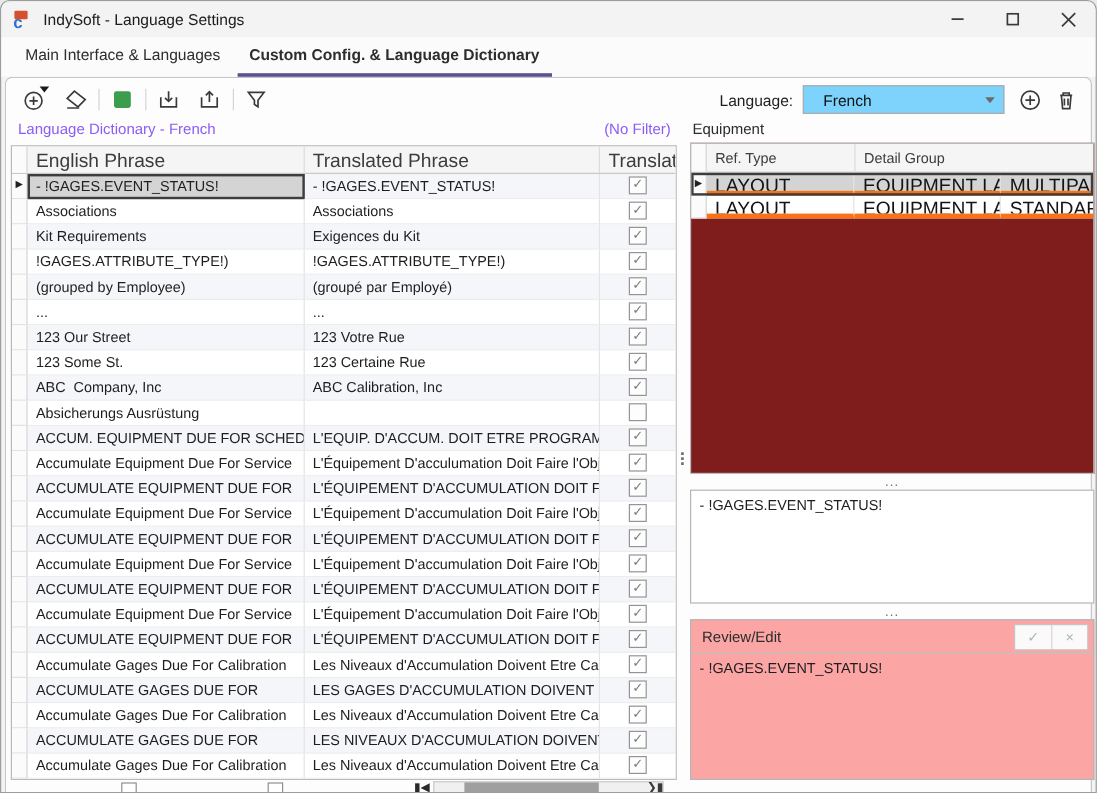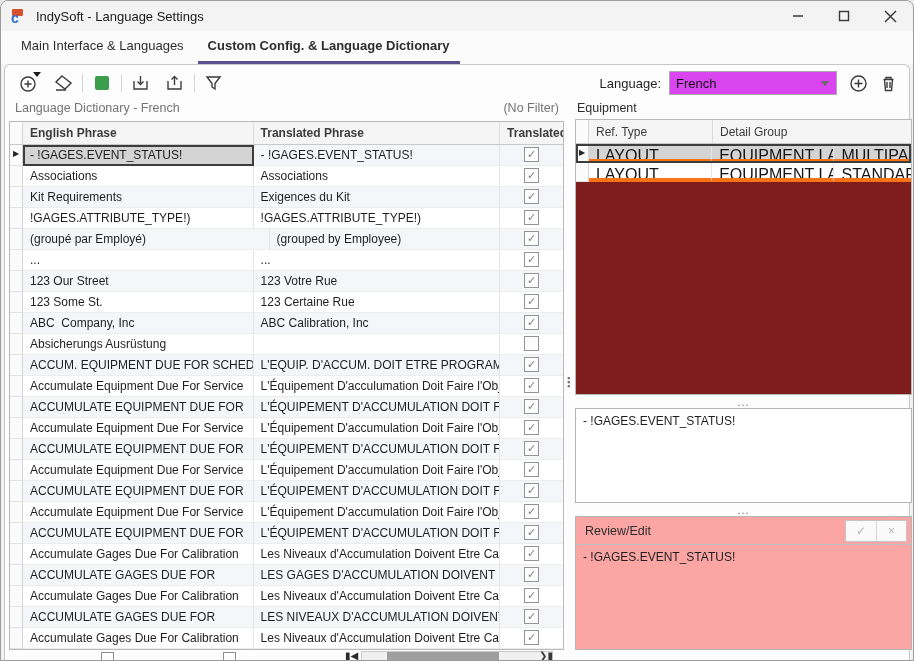--- a/index.html
+++ b/index.html
@@ -39,36 +39,36 @@
   .tb-icon { display:flex; align-items:center; justify-content:center;
     width:24px; height:24px; position:relative; }
   .tb-sep { width:1px; height:18px; background:#d4d4d4; margin:0 7px; }
   .tb-gap { width:10px; }
   .drop-tri { position:absolute; top:1px; right:0; width:0; height:0;
     border-left:4px solid transparent; border-right:4px solid transparent;
     border-top:5px solid #1a1a1a; }
   .green-sq { width:14px; height:14px; background:#3c9e4d; border-radius:2px; }
   .lang-zone { margin-left:auto; display:flex; align-items:center; }
   .lang-label { font-size:13px; color:#1f1f1f; margin-right:8px;padding-left:12px; }
-  .combo { width:168px; height:24px; background:#d946ef; border:1px solid #ababab;
-    display:flex; align-items:center; padding-left:6px; font-size:13px; color:#111; }
+  .combo { width:168px; height:24px; background:#7dd3fc; border:1px solid #ababab;
+    display:flex; align-items:center; padding-left:16px; font-size:13px; color:#111; }
   .combo .caret { margin-left:auto; margin-right:7px; width:0; height:0;
     border-left:4px solid transparent; border-right:4px solid transparent;
     border-top:5px solid #6a6a6a; }
   .lang-btn { margin-left:12px; display:flex; align-items:center; }
 
   
   .left-head { position:absolute; top:36px; left:10px; width:548px; height:20px;
-    display:flex; font-size:12.5px; color:#737373; }
+    display:flex; font-size:12.5px; color:#8b5cf6; }
   .left-head .nofilter { margin-left:auto; padding-right:4px; }
   .grid { position:absolute; top:56px; left:4px; width:555px;
     border:1px solid #b9b9b9; background:#fff; overflow:hidden; }
   .g-head { display:flex; height:23px; background:#f5f5f5; border-bottom:1px solid #c9c9c9; }
-  .g-hcell { font-size:12px; color:#3c3c3c; padding:4px 12px 0 7px; border-right:1px solid #dcdcdc;
-    white-space:pre; overflow:hidden;font-weight:bold; }
+  .g-hcell { font-size:16px; color:#3c3c3c; padding:4px 12px 0 7px; border-right:1px solid #dcdcdc;
+    white-space:pre; overflow:hidden; }
   .g-row { display:flex; height:21px; background:#fff; }
   .g-row.alt { background:#f5f6fa; }
   .g-cell { font-size:12px; color:#1e1e1e; padding:3px 0 0 7px; border-right:1px solid #e4e4e4;
     border-bottom:1px solid #ededed; white-space:pre; overflow:hidden; }
   .ind { width:13px; background:#fbfbfb; border-right:1px solid #d5d5d5;
     border-bottom:1px solid #e2e2e2; font-size:8px; color:#222; text-align:center; padding-top:4px; }
   .c-en { width:231px; } .c-fr { width:247px; } .c-chk { width:63px; display:flex;
     justify-content:center; padding:2px 0 0 0; }
   .focus-cell { background:#d4d4d4 !important; outline:2px solid #3d3d3d; outline-offset:-2px; }
   .checkbox { width:15px; height:15px; border:1px solid #949494; background:#fdfdfd;
@@ -253,22 +253,22 @@
             <div class="g-cell c-chk" style="border-right: none;"><span class="checkbox">✓</span></div>
           </div>
           <div class="g-row">
             <div class="ind"></div>
             <div class="g-cell c-en">!GAGES.ATTRIBUTE_TYPE!)</div>
             <div class="g-cell c-fr">!GAGES.ATTRIBUTE_TYPE!)</div>
             <div class="g-cell c-chk" style="border-right: none;"><span class="checkbox">✓</span></div>
           </div>
           <div class="g-row alt">
             <div class="ind"></div>
+            <div class="g-cell c-en">(grouped by Employee)</div>
             <div class="g-cell c-fr">(groupé par Employé)</div>
-            <div class="g-cell c-en">(grouped by Employee)</div>
             <div class="g-cell c-chk" style="border-right: none;"><span class="checkbox">✓</span></div>
           </div>
           <div class="g-row">
             <div class="ind"></div>
             <div class="g-cell c-en">...</div>
             <div class="g-cell c-fr">...</div>
             <div class="g-cell c-chk" style="border-right: none;"><span class="checkbox">✓</span></div>
           </div>
           <div class="g-row alt">
             <div class="ind"></div>

